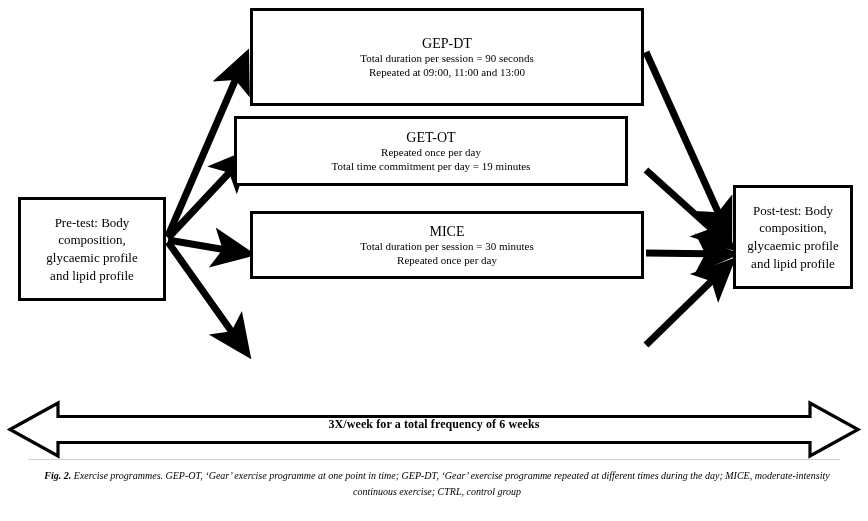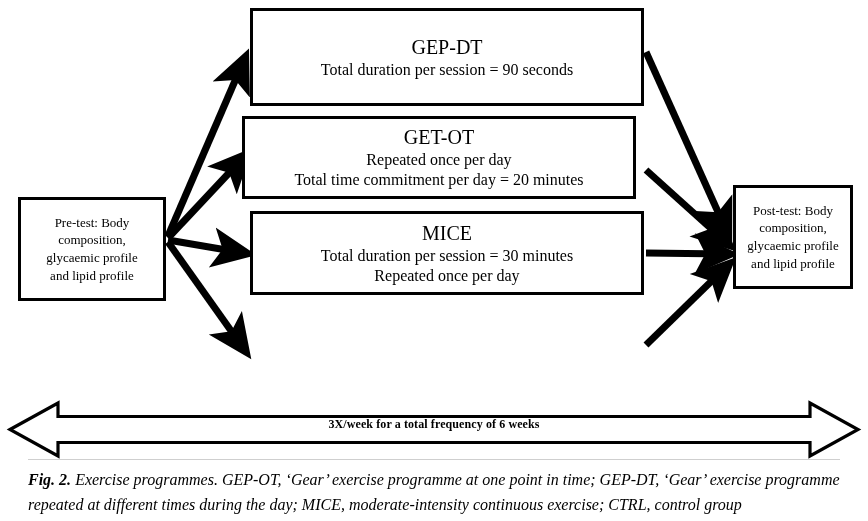--- a/index.html
+++ b/index.html
@@ -24,46 +24,46 @@
     background:#fff;
     box-sizing:border-box;
     display:flex;
     flex-direction:column;
     align-items:center;
     justify-content:center;
     text-align:center;
     line-height:1.25;
   }
   .node .line{display:block;white-space:nowrap;}
-  .prog-title{font-size:20px;}
-  .prog-line{font-size:16px;}
+  .prog-title{font-size:14px;}
+  .prog-line{font-size:11px;}
   .endpoint{font-size:13px;line-height:1.35;}
   .endpoint .line{white-space:nowrap;}
 
   
   #node-pretest{left:18px;top:197px;width:148px;height:104px;padding:4px 6px;}
   #node-posttest{left:733px;top:185px;width:120px;height:104px;padding:20px 6px;}
   #node-gepdt{left:250px;top:8px;width:394px;height:98px;}
-  #node-getot{left:242px;top:116px;width:394px;height:83px;justify-content:center;}
-  #node-mice{left:250px;top:211px;width:394px;height:84px;text-align:right;}
+  #node-getot{left:234px;top:116px;width:394px;height:70px;justify-content:center;}
+  #node-mice{left:250px;top:211px;width:394px;height:68px;text-align:right;}
   #node-ctrl{left:250px;top:308px;width:394px;height:80px;}
 
   #band-label{
     position:absolute;left:0;top:417px;width:868px;
     text-align:center;
     font-size:12px;font-weight:bold;
     font-family:"Liberation Serif","DejaVu Serif",serif;
     letter-spacing:0.1px;
   }
   #caption{
     position:absolute;left:28px;top:468px;width:818px;
-    font-size:16px;
+    font-size:10px;
     font-style:italic;
     line-height:1.55;
-    text-align:left;
+    text-align:center;
   }
   #caption b{font-style:italic;font-weight:bold;}
   #rule{
     position:absolute;left:28px;top:459px;width:812px;height:1px;background:#cfcfcf;
   }
 </style>
 </head>
 <body>
 
 <div id="figure">
@@ -107,26 +107,27 @@
   <div class="node endpoint" id="node-posttest">
     <span class="line">Post-test: Body</span>
     <span class="line">composition,</span>
     <span class="line">glycaemic profile</span>
     <span class="line">and lipid profile</span>
   </div>
 
   <div class="node" id="node-gepdt">
     <span class="line prog-title">GEP-DT</span>
     <span class="line prog-line">Total duration per session = 90 seconds</span>
+    <span class="line prog-line">Repeated at 09:00, 11:00 and 13:00</span>
   </div>
 
   <div class="node" id="node-getot">
     <span class="line prog-title">GET-OT</span>
     <span class="line prog-line">Repeated once per day</span>
-    <span class="line prog-line">Total time commitment per day = 20 minutes</span>
+    <span class="line prog-line">Total time commitment per day = 19 minutes</span>
   </div>
 
   <div class="node" id="node-mice">
     <span class="line prog-title">MICE</span>
     <span class="line prog-line">Total duration per session = 30 minutes</span>
     <span class="line prog-line">Repeated once per day</span>
   </div>
 
 
   <div id="band-label">3X/week for a total frequency of 6 weeks</div>

